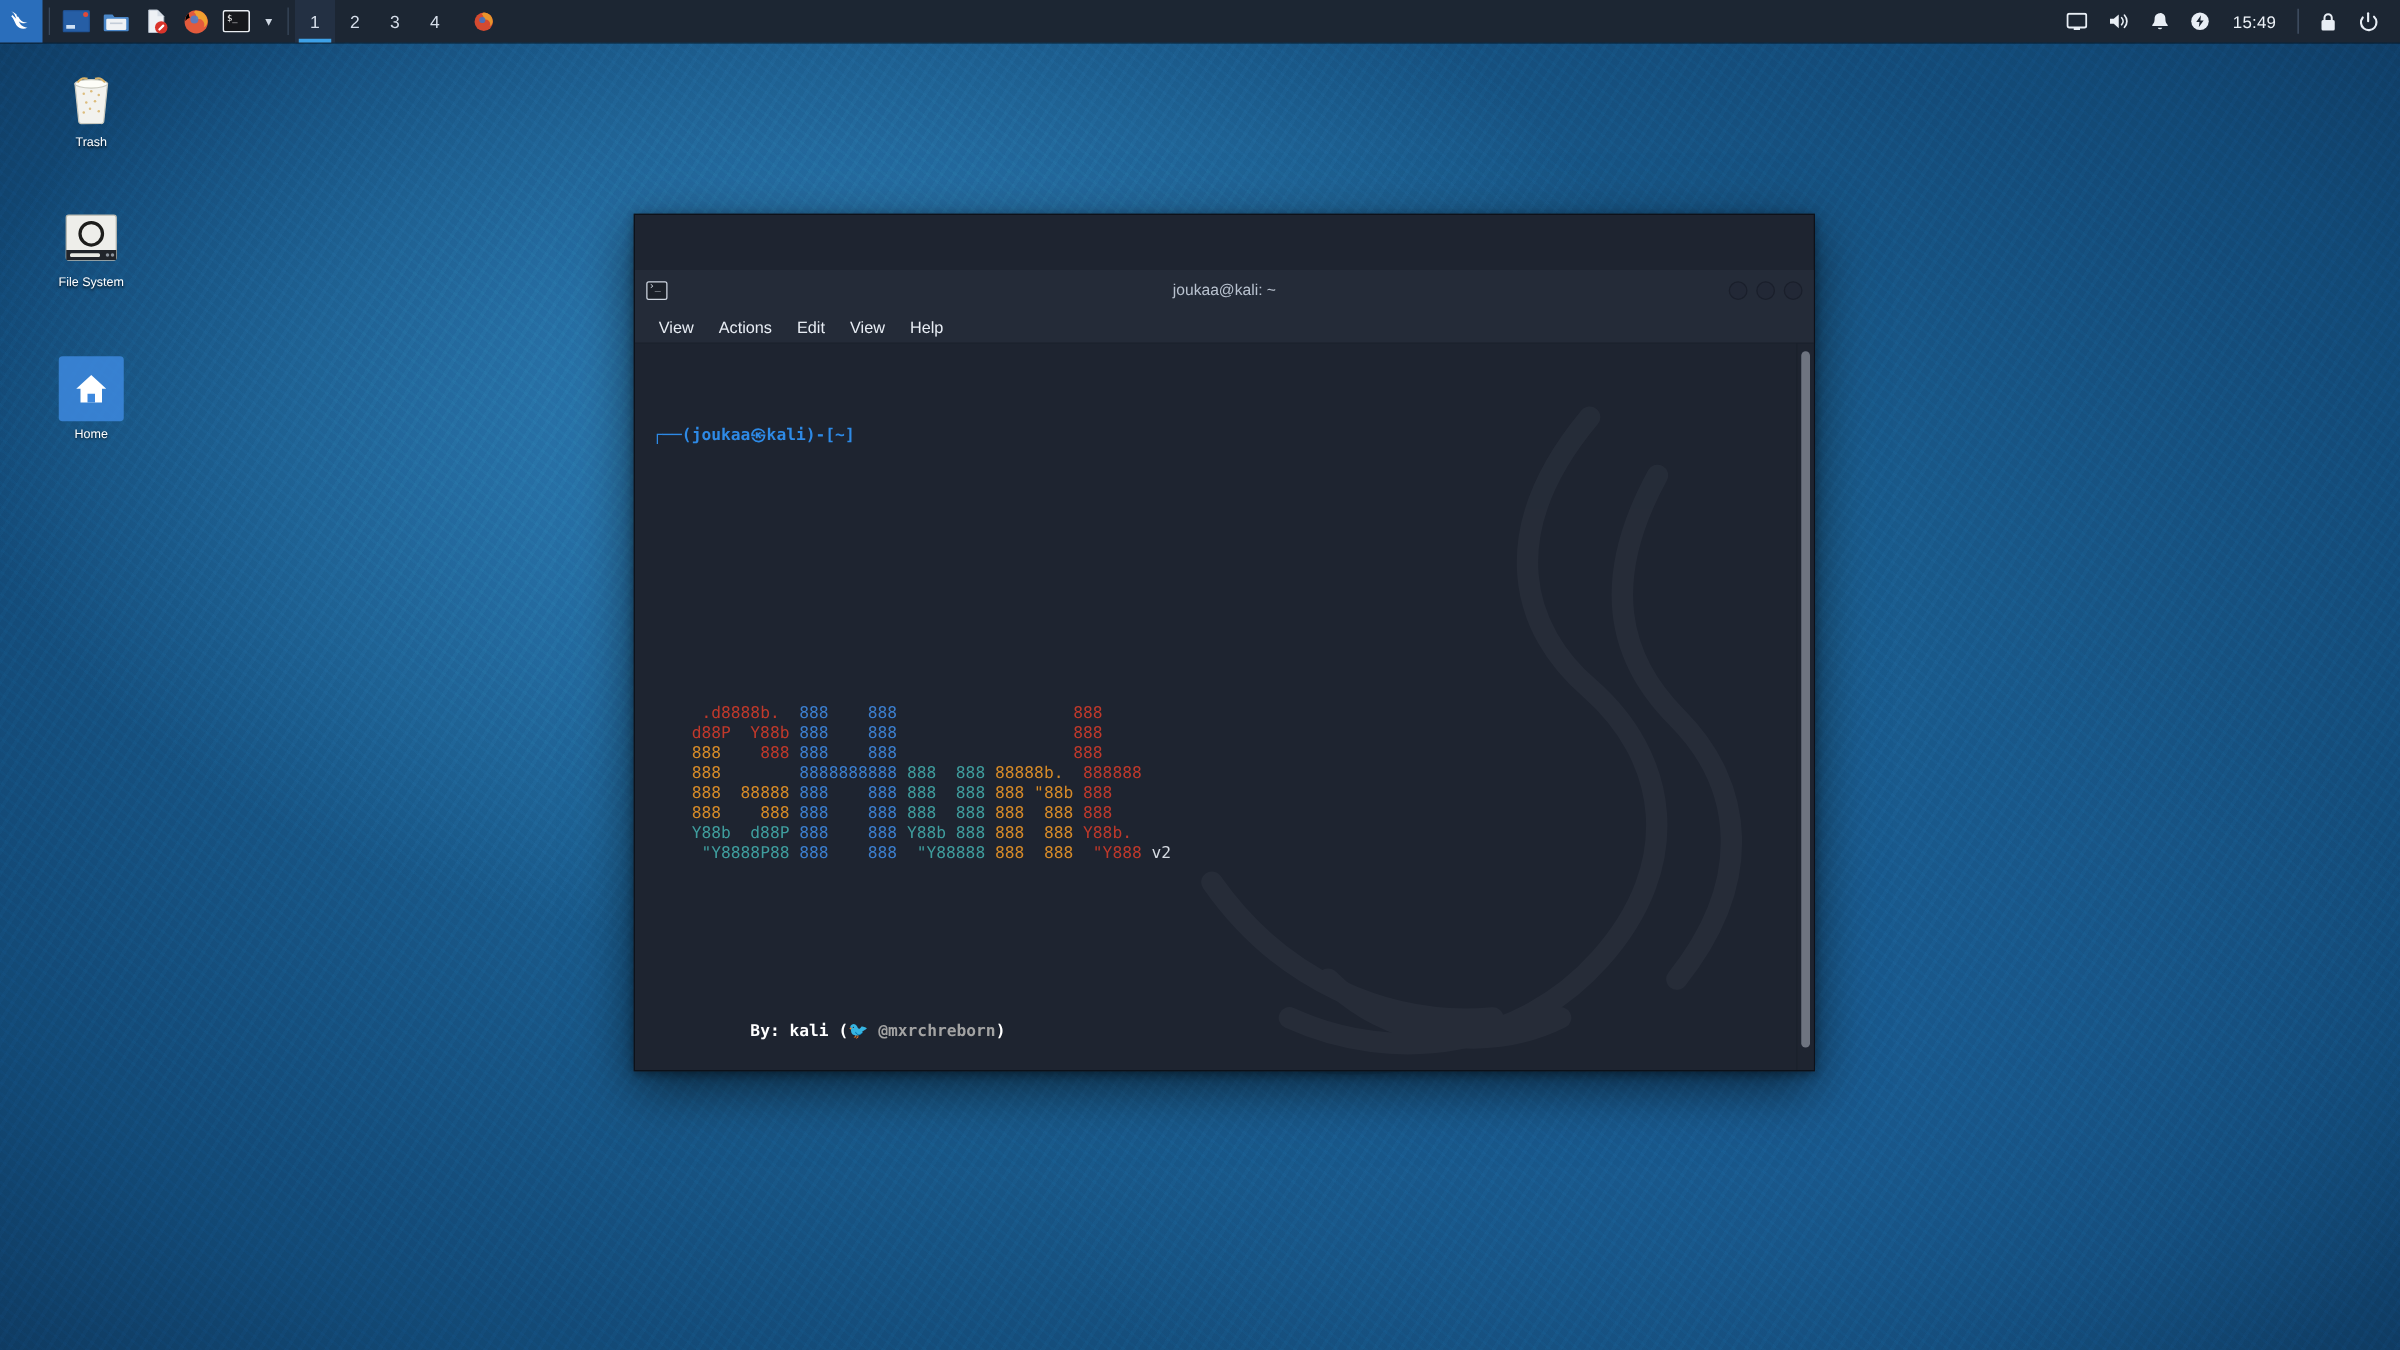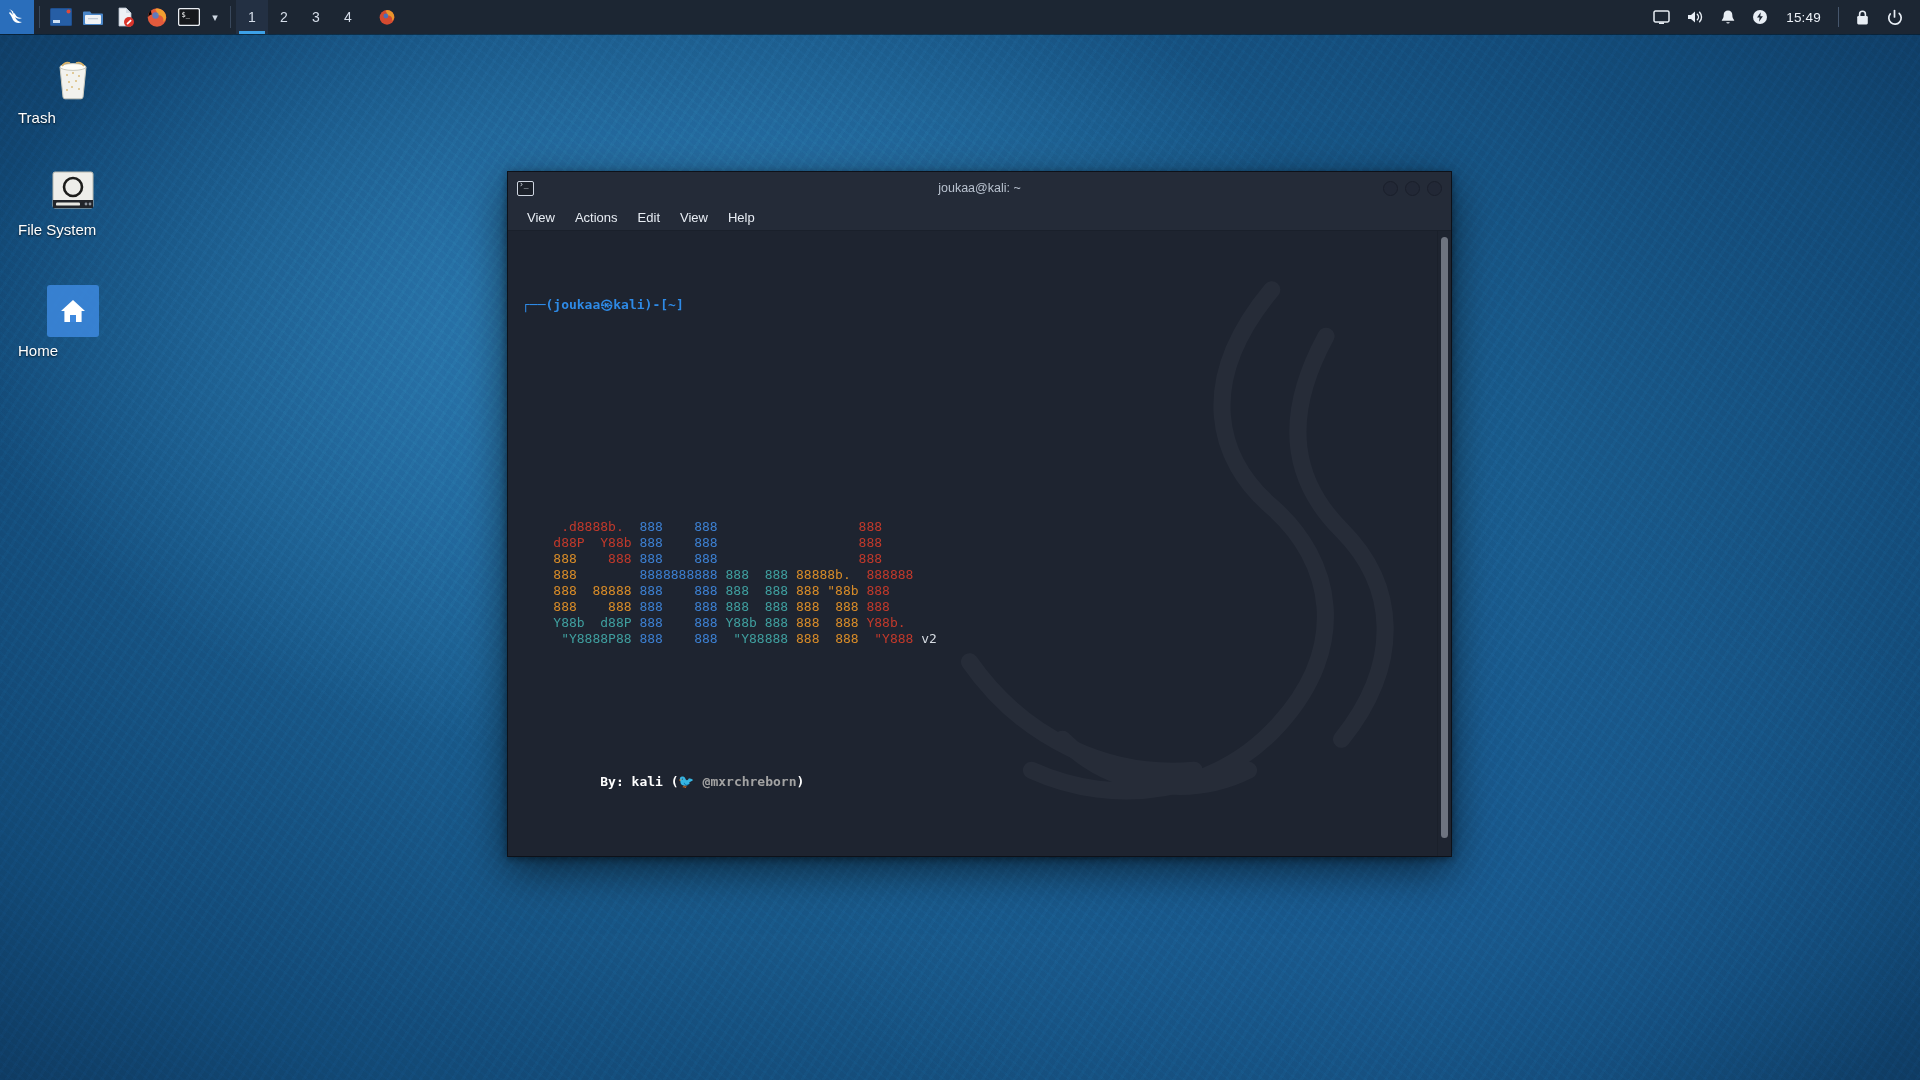--- a/index.html
+++ b/index.html
@@ -71,22 +71,22 @@
   .tray-item {
     height:34px; min-width:30px; padding:0 7px;
     display:flex; align-items:center; justify-content:center;
     color:#e3e9f1; font-size:13px;
   }
   #clock { font-size:13.5px; color:#edf2f8; padding:0 9px; letter-spacing:.2px;}
   .tray-sep { width:1px; height:20px; background:#46566c; margin:0 6px; }
 
   
   .desk-icon {
-    position:absolute; width:110px; color:#fff;
-    font-size:15px; text-shadow:0 1px 2px rgba(0,0,0,.75);
+    position:absolute; width:110px; text-align:center; color:#fff;
+    font-size:10px; text-shadow:0 1px 2px rgba(0,0,0,.75);
   }
   .desk-icon .glyph {
     width:52px; height:52px; margin:0 auto 5px; display:flex;
     align-items:center; justify-content:center;
   }
   .desk-icon.sel .glyph { background:rgba(61,136,222,.85); border-radius:3px; }
   #icon-trash { left:18px; top:52px; }
   #icon-fs    { left:18px; top:164px; }
   #icon-home  { left:18px; top:285px; }
 
@@ -94,21 +94,21 @@
   #term {
     position:absolute; left:507px; top:171px; width:945px; height:686px;
     background:#1e2430;
     border:1px solid #0d1119;
     box-shadow:0 14px 42px rgba(0,0,0,.55), 0 2px 8px rgba(0,0,0,.4);
     display:flex; flex-direction:column;
     z-index:20;
   }
   #titlebar {
     height:32px; background:#242b38; display:flex; align-items:center;
-    padding:0 9px; flex:0 0 auto; position:relative;
+    padding:0 9px; flex:0 0 auto; position:relative;margin-top:44px;
   }
   #titlebar .tb-icon {
     width:17px; height:15px; border:1.6px solid #cfd6e1; border-radius:2px;
     position:relative; background:#1b2029;
   }
   #titlebar .tb-icon::after{
     content:"›_"; position:absolute; left:1px; top:-2px;
     font-family:"DejaVu Sans Mono", monospace; font-size:8px; color:#d8dee8;
   }
   #title-text {

